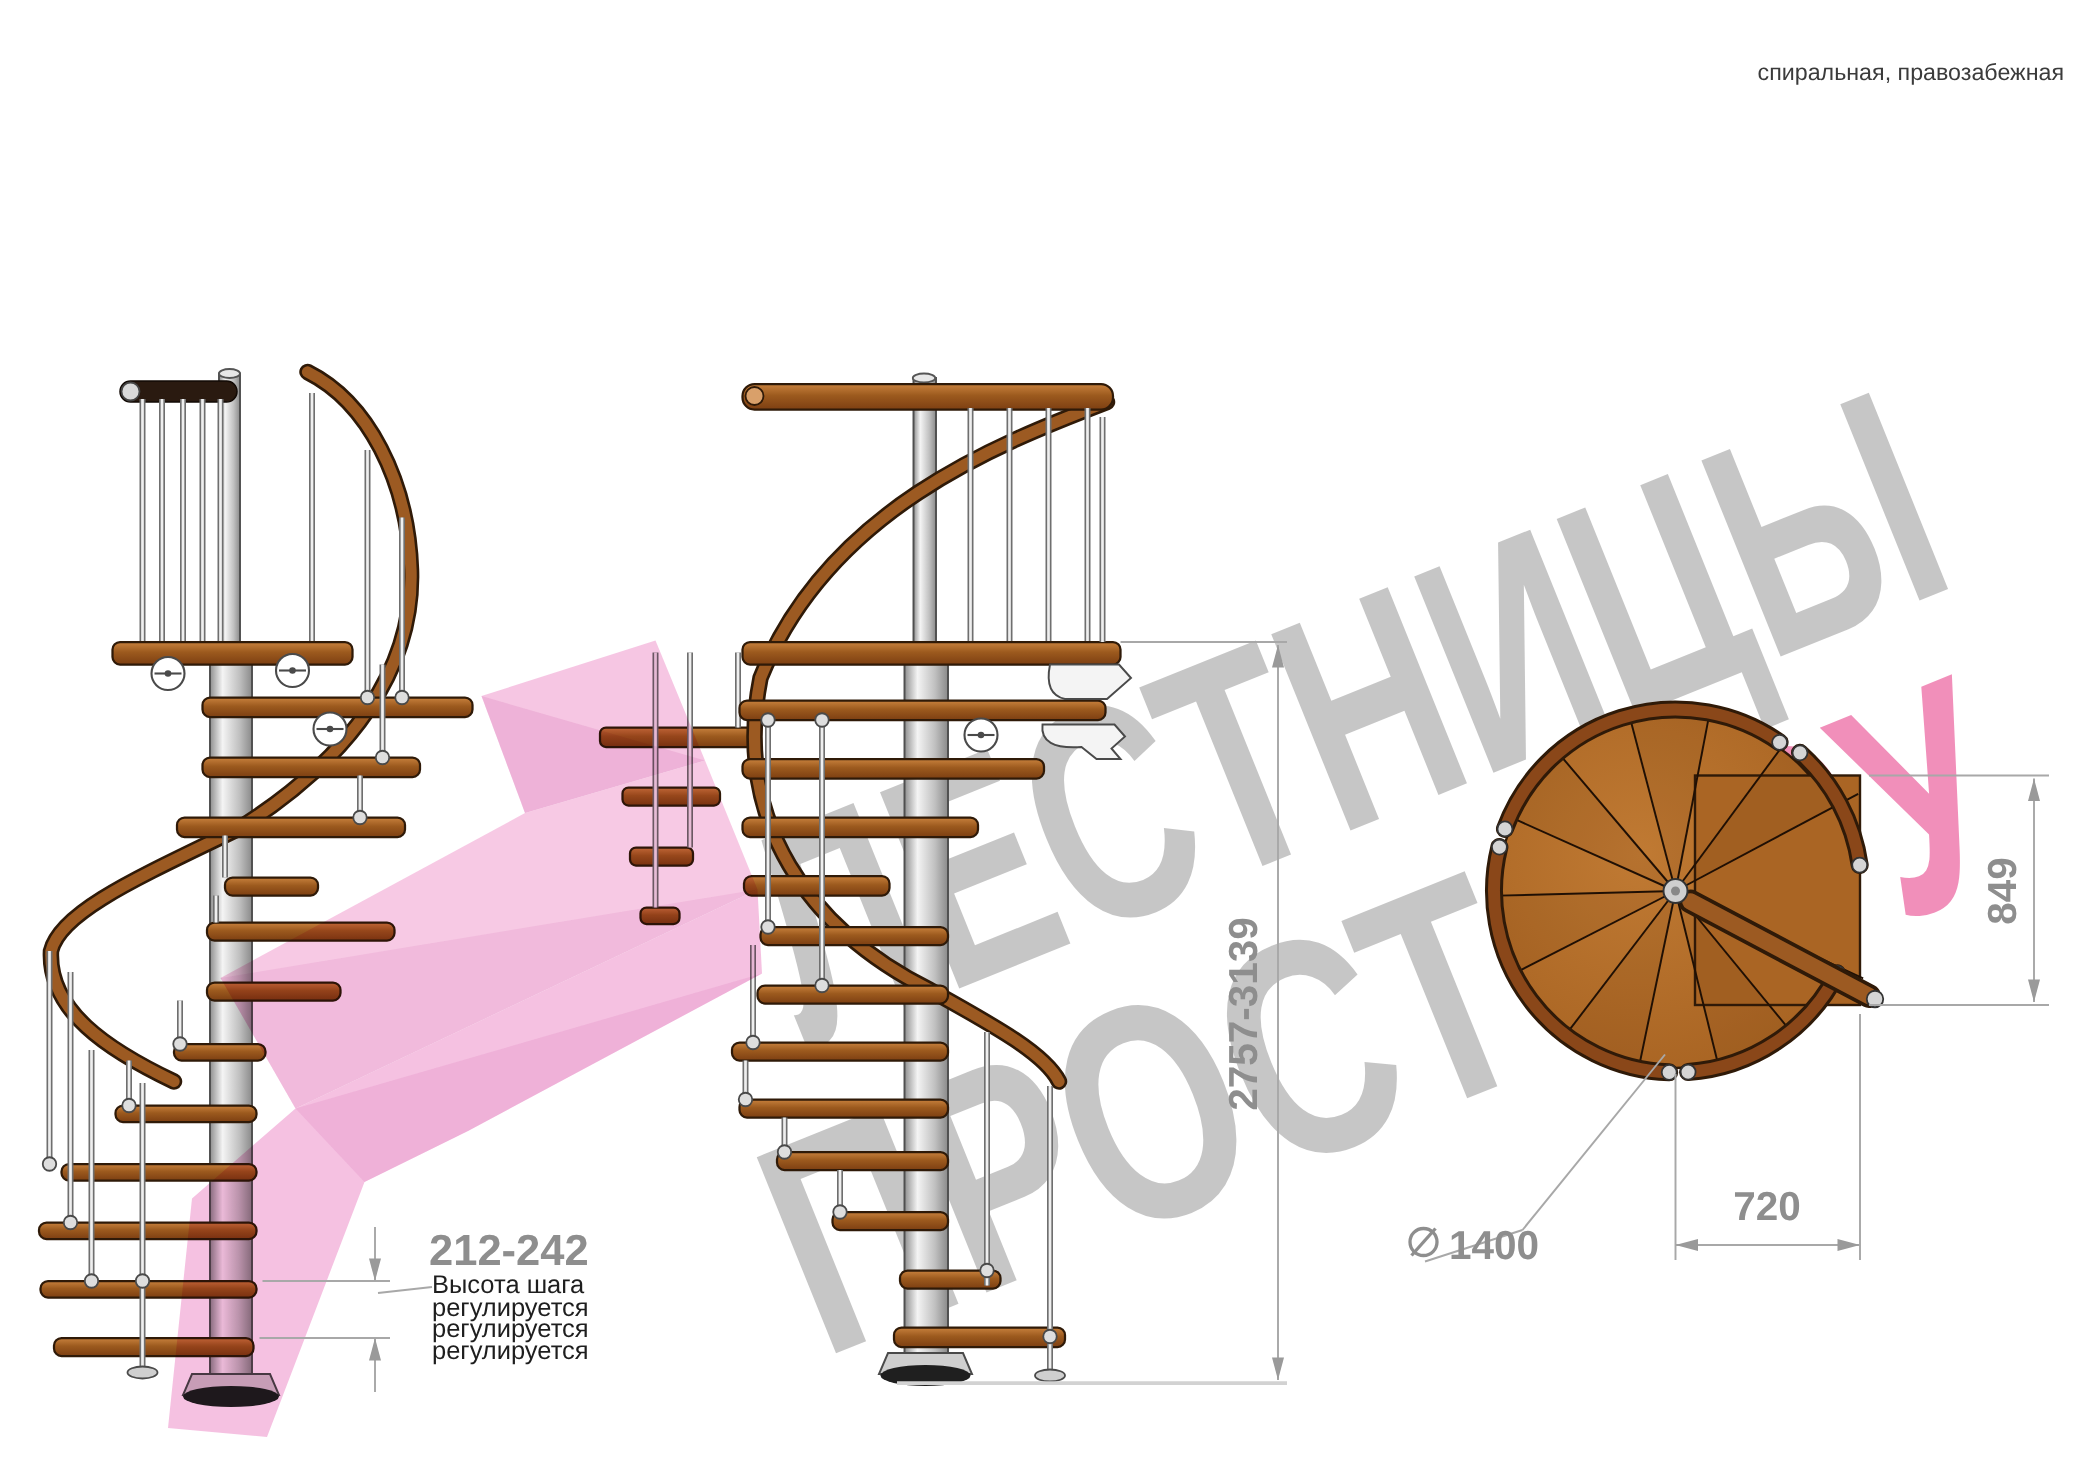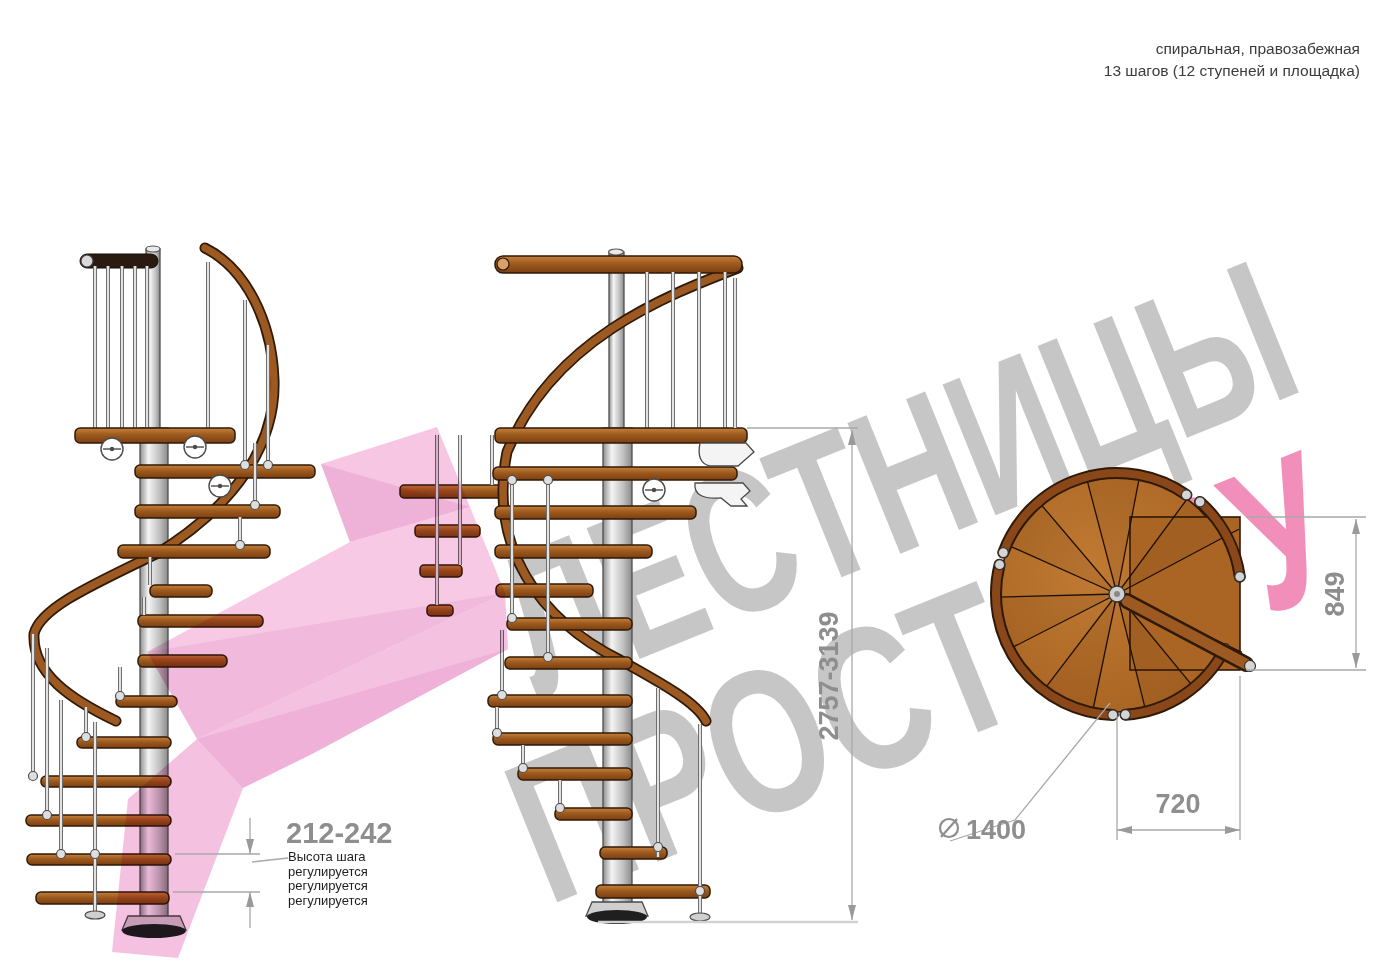--- a/index.html
+++ b/index.html
@@ -1,20 +1,20 @@
 <!DOCTYPE html>
 <html><head>
 <meta charset="utf-8">
 <style>
   html,body{margin:0;padding:0;background:#ffffff;}
   .canvas{position:relative;width:1400px;height:976px;background:#fff;overflow:hidden;
           font-family:"Liberation Sans",sans-serif;}
-  .title-block{position:absolute;top:38px;right:40px;text-align:right;
+  .title-block{position:absolute;top:38px;right:24px;text-align:right;
                font-size:15.5px;line-height:22px;color:#3b3b3b;font-weight:500;}
-  .note-block{position:absolute;left:288px;top:850px;font-size:13px;line-height:14.5px;
+  .note-block{position:absolute;left:288px;top:850px;font-size:17px;line-height:14.5px;
               color:#1e1e1e;font-weight:500;}
   svg text{font-family:"Liberation Sans",sans-serif;}
   .wm-gray{fill:#b9b9b9;fill-opacity:0.82;font-weight:bold;}
   .wm-pink{fill:#f083b3;fill-opacity:0.9;font-weight:bold;}
   .dim{stroke:#a8a8a8;stroke-width:1.3;fill:none;}
   .dimarrow{fill:#9a9a9a;stroke:none;}
   .dimtxt{fill:#8e8e8e;font-weight:bold;font-size:27px;}
   .dimtxt-big{fill:#8e8e8e;font-weight:bold;font-size:29px;}
   .floor{stroke:#d2d2d2;stroke-width:2.5;fill:none;}
   .step{fill:url(#woodV);stroke:#2f1a08;stroke-width:1.5;}
@@ -334,21 +334,20 @@
       <line class="dim" x1="1015" y1="820" x2="1110" y2="703"></line>
       <line class="dim" x1="950" y1="841" x2="1015" y2="820"></line>
       <circle cx="949" cy="828" r="9" fill="none" stroke="#8e8e8e" stroke-width="2.2"></circle>
       <line x1="941" y1="837" x2="957" y2="819" stroke="#8e8e8e" stroke-width="2.2"></line>
       <text class="dimtxt" x="966" y="839">1400</text>
     </g>
   </svg>
 
   <div class="title-block">
     <div>спиральная, правозабежная</div>
-    <div>13 шагов (12 ступеней и площадка)</div>
   </div>
 
   <div class="note-block">
     <div>Высота шага</div>
     <div>регулируется</div>
     <div>регулируется</div>
     <div>регулируется</div>
   </div>
 </div>
 

